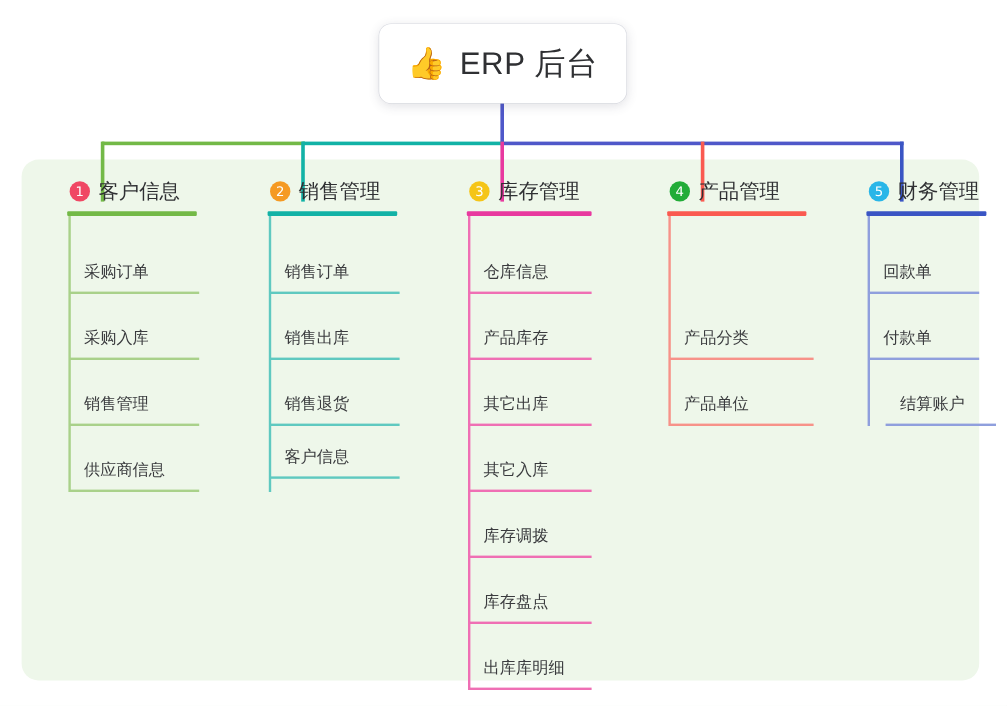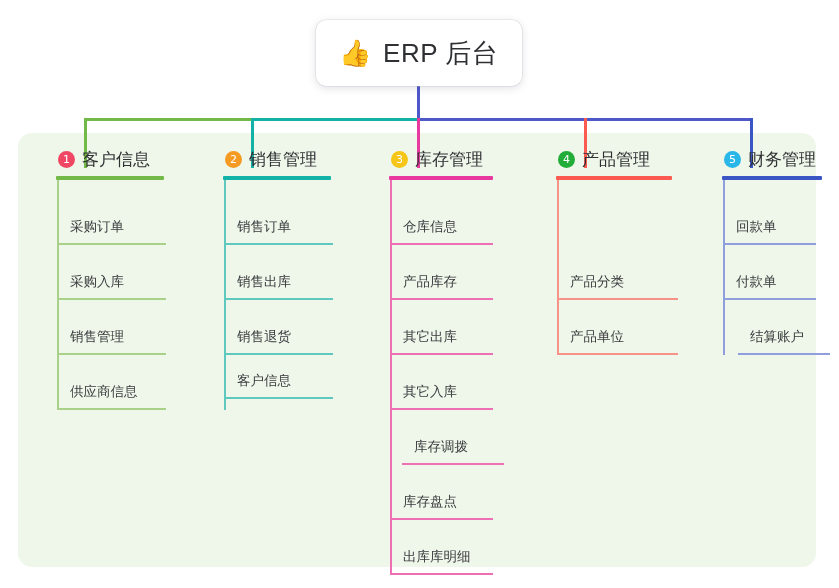--- a/index.html
+++ b/index.html
@@ -217,21 +217,21 @@
           <div class="leaf-rule" style="width: 102px; background: rgb(239, 111, 180);"></div>
         </div>
         <div class="leaf" style="left: 0px; top: 154px; width: 142px;">
           <span class="leaf-label">其它出库</span>
           <div class="leaf-rule" style="width: 102px; background: rgb(239, 111, 180);"></div>
         </div>
         <div class="leaf" style="left: 0px; top: 209px; width: 142px;">
           <span class="leaf-label">其它入库</span>
           <div class="leaf-rule" style="width: 102px; background: rgb(239, 111, 180);"></div>
         </div>
-        <div class="leaf" style="left: 11px; top: 264px; width: 142px;">
+        <div class="leaf" style="left: 0px; top: 264px; width: 142px;">
           <span class="leaf-label">库存调拨</span>
           <div class="leaf-rule" style="width: 102px; background: rgb(239, 111, 180);"></div>
         </div>
         <div class="leaf" style="left: 0px; top: 319px; width: 142px; text-decoration: underline;">
           <span class="leaf-label">库存盘点</span>
           <div class="leaf-rule" style="width: 102px; background: rgb(239, 111, 180);"></div>
         </div>
         <div class="leaf" style="left: 0px; top: 374px; width: 142px;">
           <span class="leaf-label">出库库明细</span>
           <div class="leaf-rule" style="width: 102px; background: rgb(239, 111, 180);"></div>

